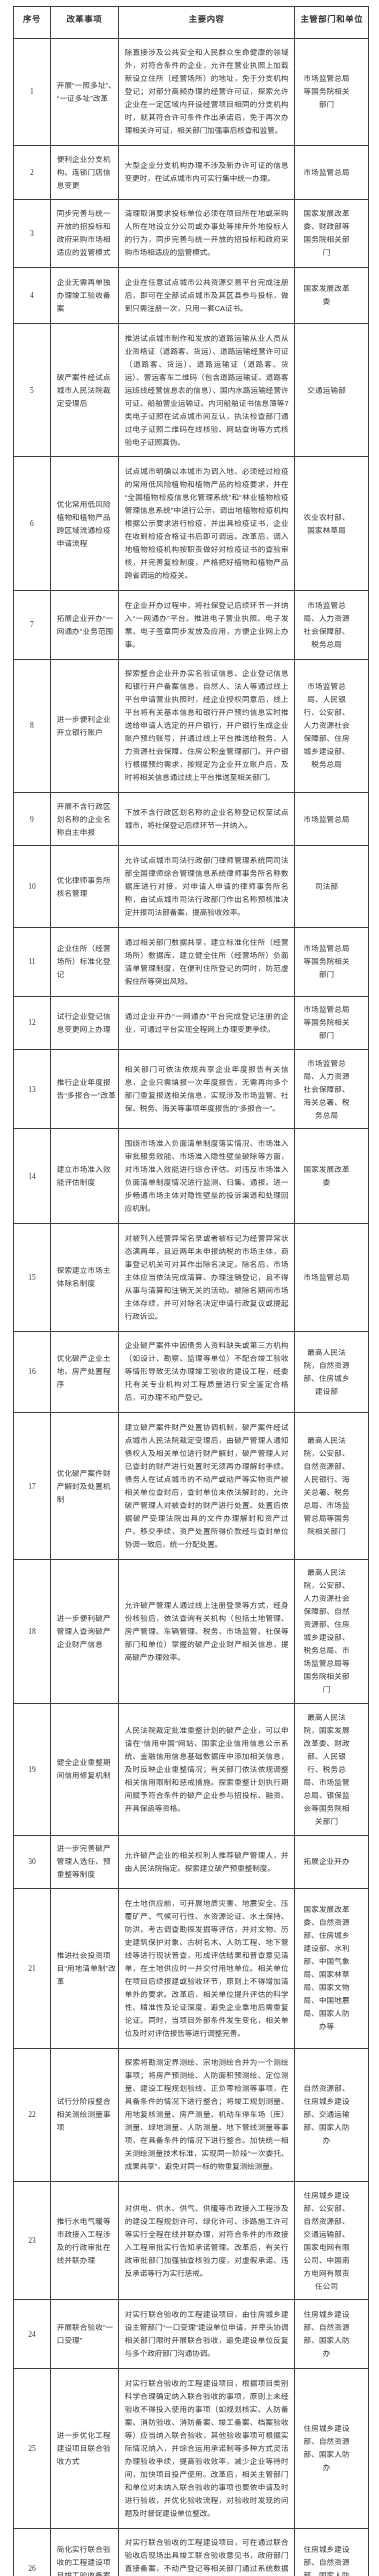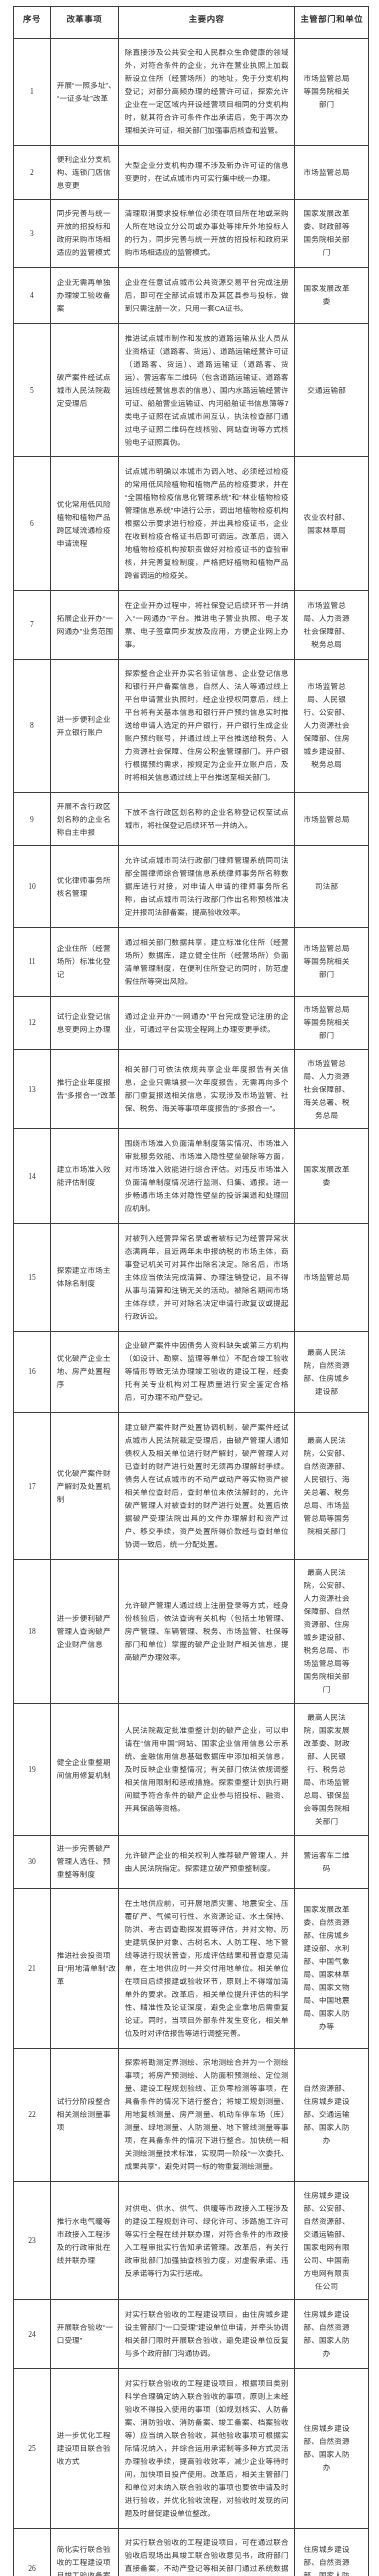--- a/index.html
+++ b/index.html
@@ -210,21 +210,21 @@
         <tr>
           <td class="cell-no">19</td>
           <td class="cell-item">健全企业重整期间信用修复机制</td>
           <td class="cell-content">人民法院裁定批准重整计划的破产企业，可以申请在“信用中国”网站、国家企业信用信息公示系统、金融信用信息基础数据库中添加相关信息，及时反映企业重整情况；有关部门依法依规调整相关信用限制和惩戒措施。探索重整计划执行期间赋予符合条件的破产企业参与招投标、融资、开具保函等资格。</td>
           <td class="cell-dept">最高人民法院，国家发展改革委、财政部、人民银行、税务总局、市场监管总局、银保监会等国务院相关部门</td>
         </tr>
         <tr>
           <td class="cell-no">30</td>
           <td class="cell-item">进一步完善破产管理人选任、预重整等制度</td>
           <td class="cell-content">允许破产企业的相关权利人推荐破产管理人，并由人民法院指定。探索建立破产预重整制度。</td>
-          <td class="cell-dept">营运客车二维码</td>
+          <td class="cell-dept">拓展企业开办</td>
         </tr>
         <tr>
           <td class="cell-no">21</td>
           <td class="cell-item">推进社会投资项目“用地清单制”改革</td>
           <td class="cell-content">在土地供应前，可开展地质灾害、地震安全、压覆矿产、气候可行性、水资源论证、水土保持、防洪、考古调查勘探发掘等评估，并对文物、历史建筑保护对象、古树名木、人防工程、地下管线等进行现状普查，形成评估结果和普查意见清单，在土地供应时一并交付用地单位。相关单位在项目后续报建或验收环节，原则上不得增加清单外的要求。改革后，相关单位提升评估的科学性、精准性及论证深度，避免企业拿地后需重复论证。同时，当项目外部条件发生变化，相关单位及时对评估报告等进行调整完善。</td>
           <td class="cell-dept">国家发展改革委、自然资源部、住房城乡建设部、水利部、中国气象局、国家林草局、国家文物局、中国地震局、国家人防办等</td>
         </tr>
         <tr>
           <td class="cell-no">22</td>
           <td class="cell-item">试行分阶段整合相关测绘测量事项</td>

